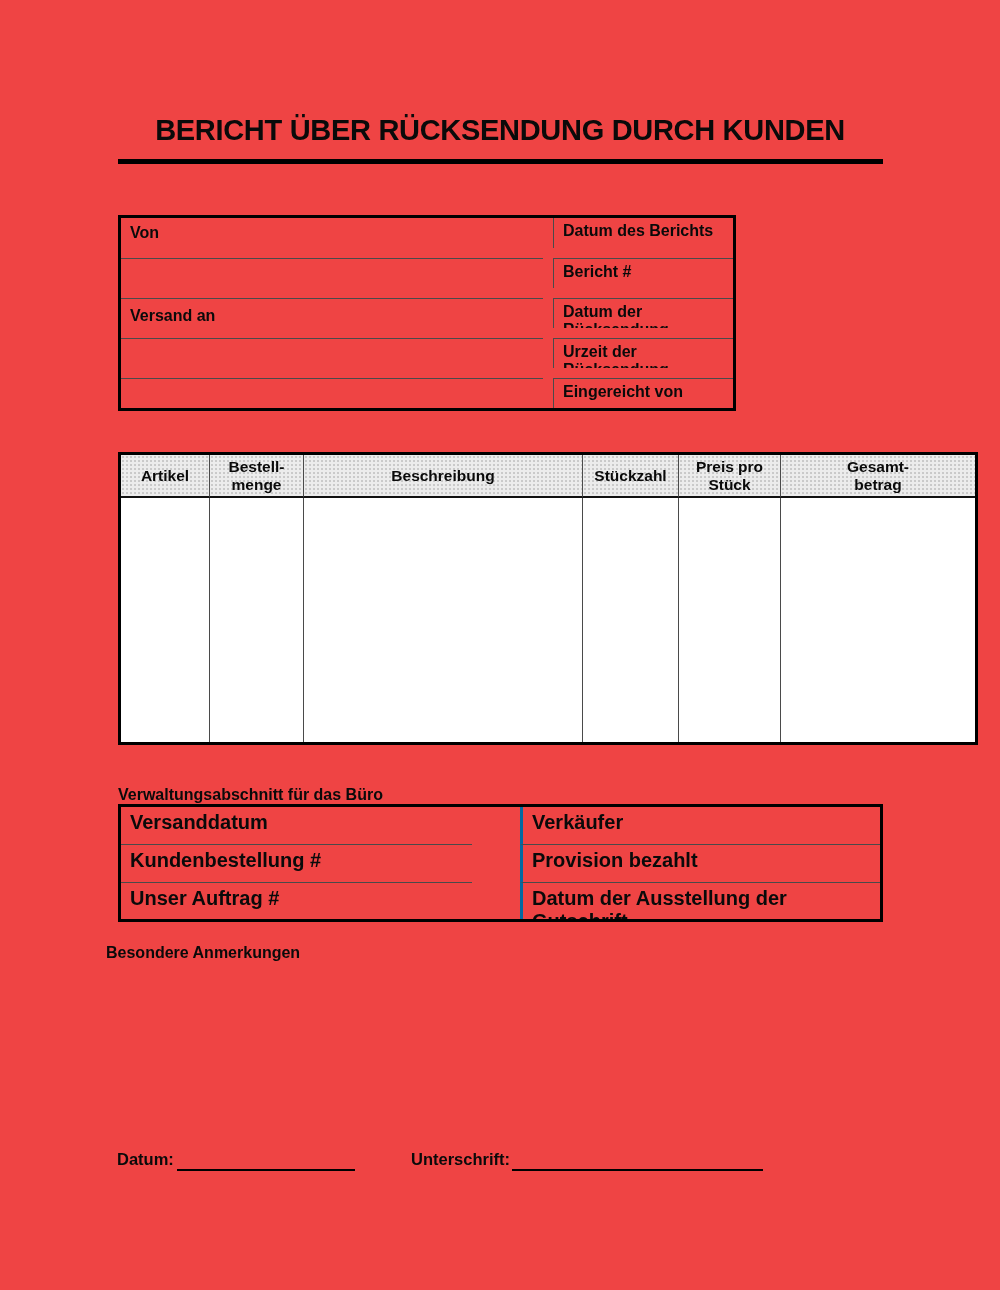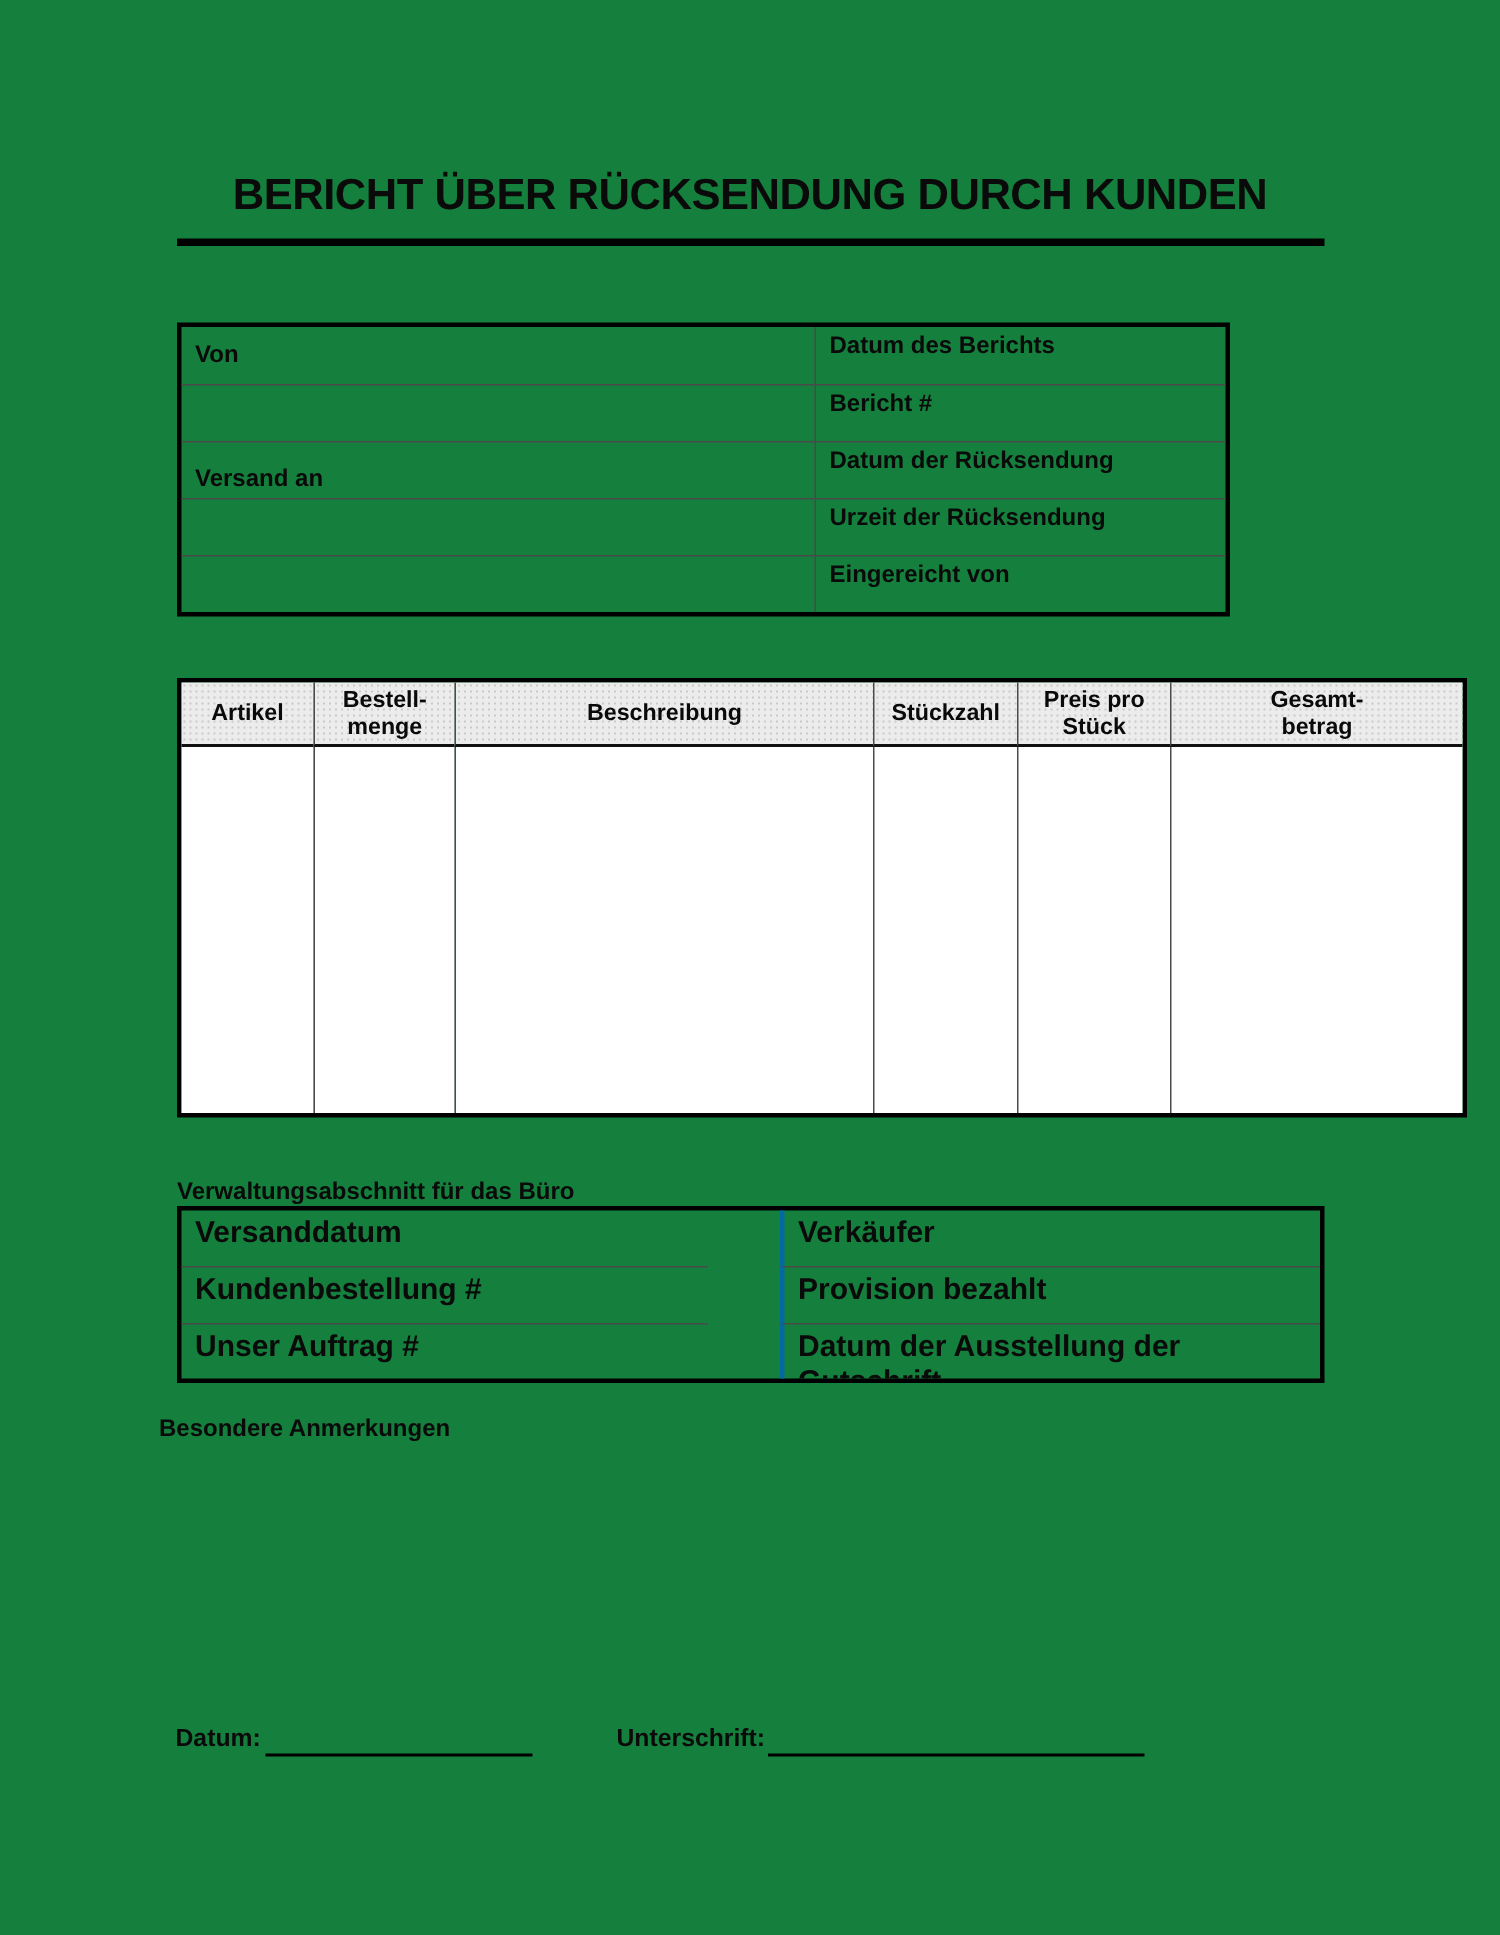--- a/index.html
+++ b/index.html
@@ -2,21 +2,21 @@
 <html><head>
 <meta charset="utf-8">
 <style>
   * { margin: 0; padding: 0; box-sizing: border-box; }
   html, body { background: #ffffff; }
   .page {
     position: relative;
     width: 1000px;
     height: 1290px;
     margin: 0 auto;
-    background: #15803d;
+    background: #ef4444;
     font-family: "Liberation Sans", sans-serif;
     font-weight: bold;
     color: #0a0a0a;
     overflow: hidden;
   }
 
   
   .title {
     position: absolute;
     top: 114px; left: 0; right: 0;
@@ -29,25 +29,26 @@
     position: absolute;
     top: 159px; left: 118px;
     width: 765px; height: 5px;
     background: #000000;
   }
 
   
   .info-table {
     position: absolute;
     top: 215px; left: 118px;
-    width: 702px; height: 196px;
+    width: 618px; height: 196px;
     border: 3px solid #000000;
     display: grid;
     grid-template-columns: 422px 1fr;
     grid-template-rows: repeat(5, 1fr);
+    gap: 10px;
   }
   .info-table .cell {
     font-size: 16px;
     display: flex;
     align-items: flex-start;
     padding: 4px 9px 0 9px;
     overflow: hidden;
   }
   .info-table .cell.bt { border-top: 1px solid #4a4a4a; }
   .info-table .cell.rc { border-left: 1px solid #4a4a4a; }

